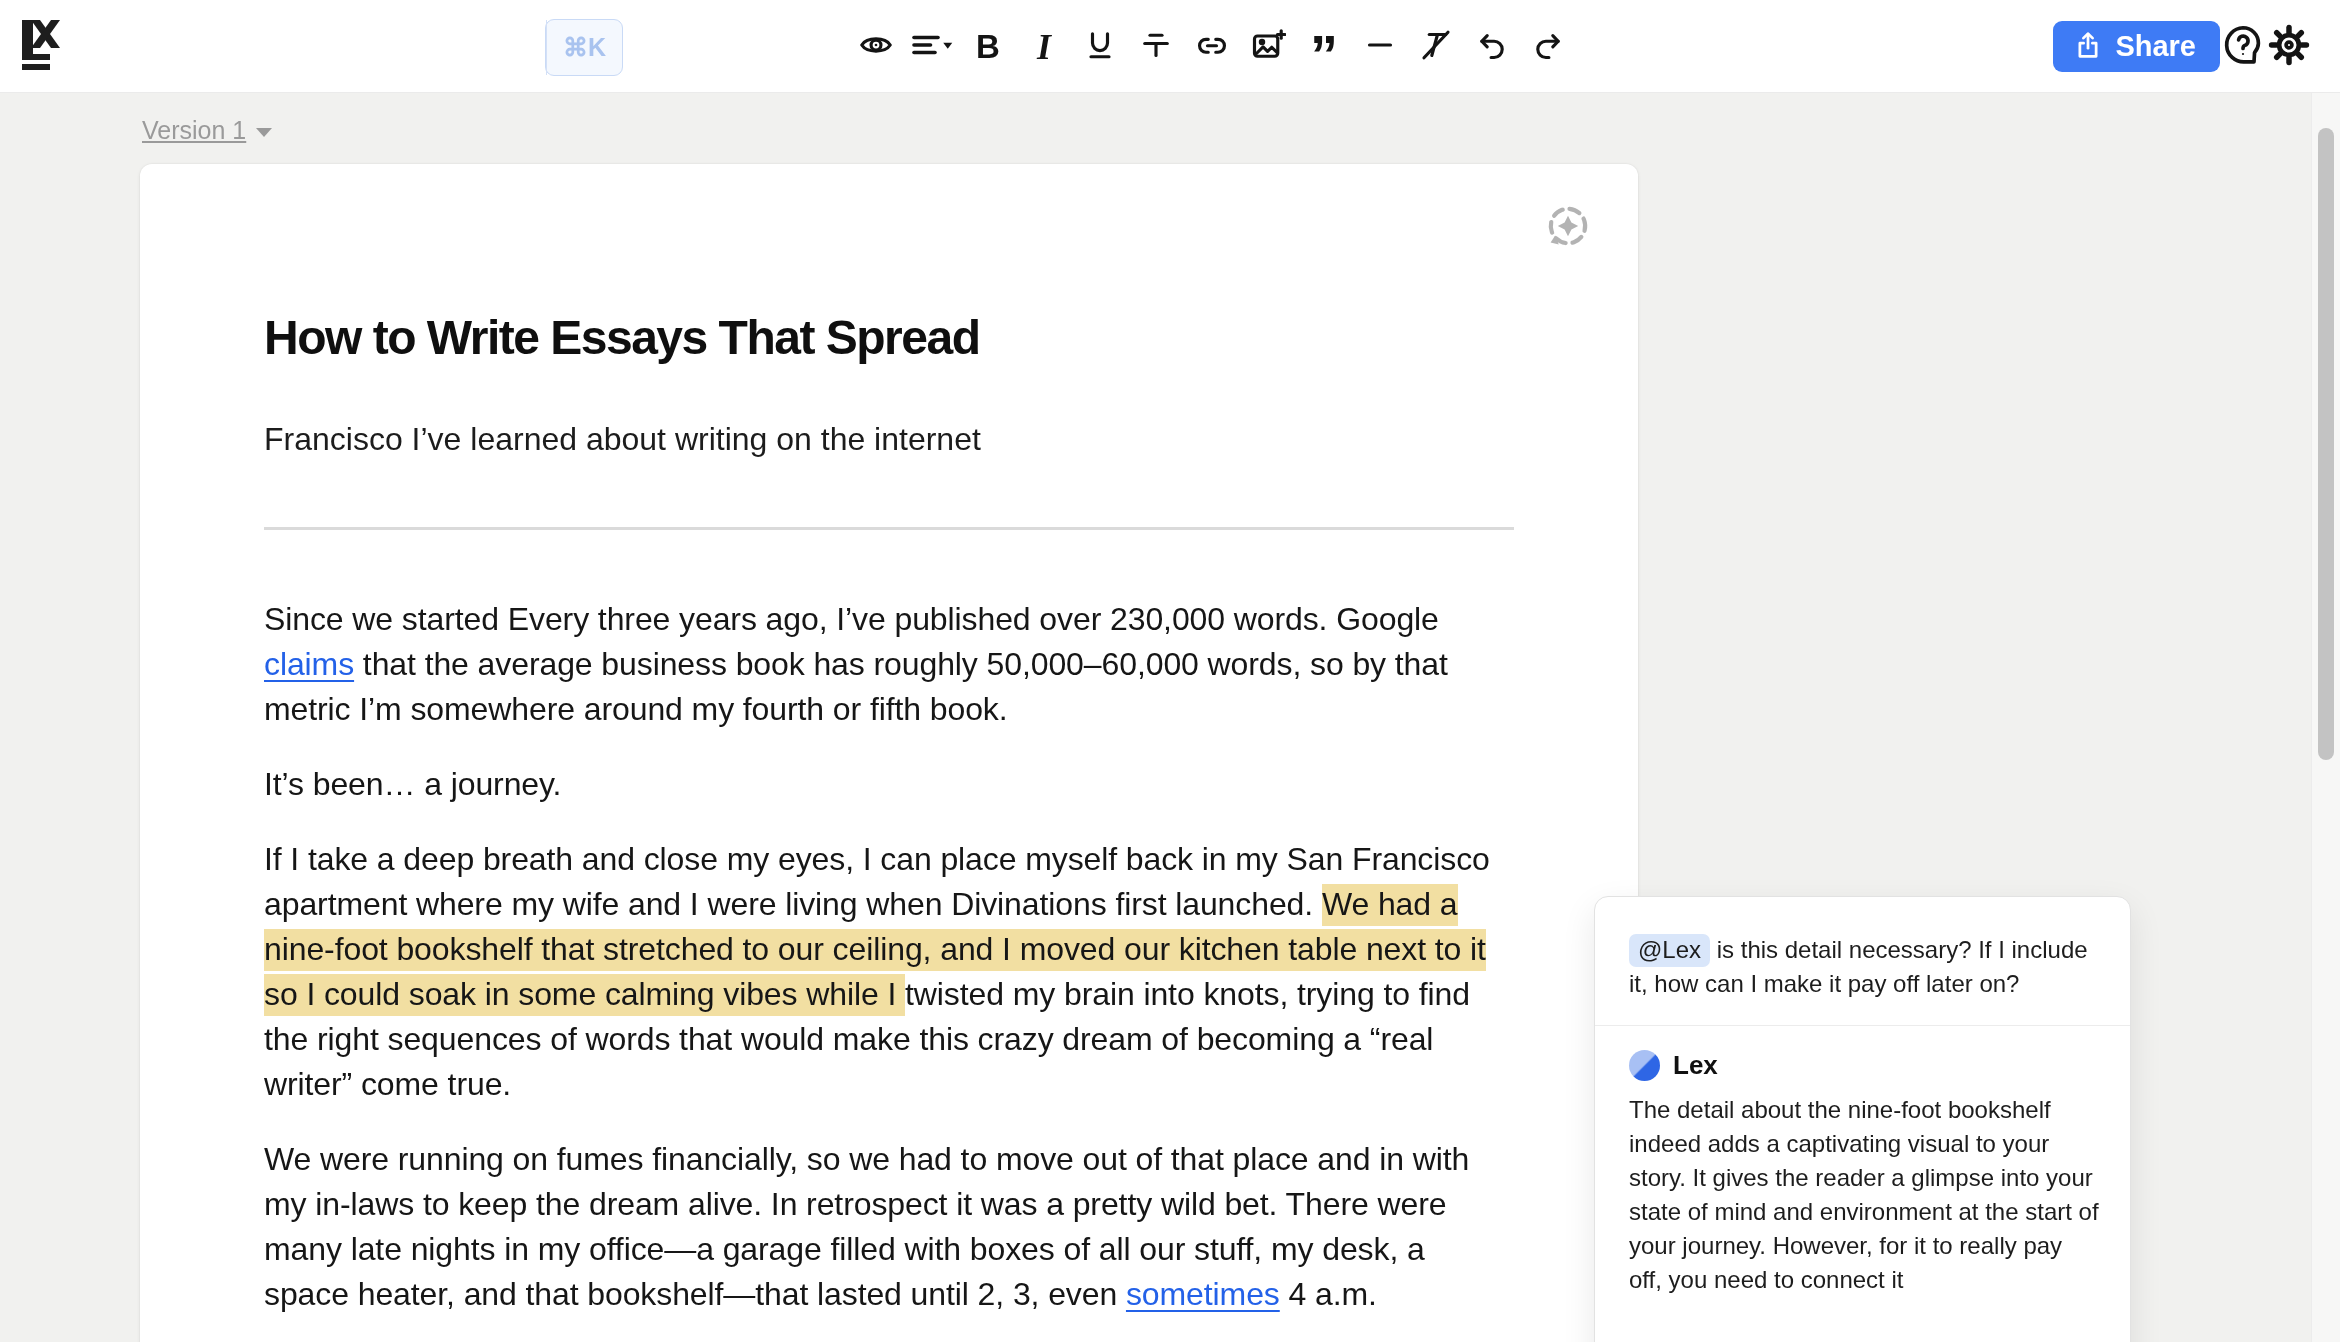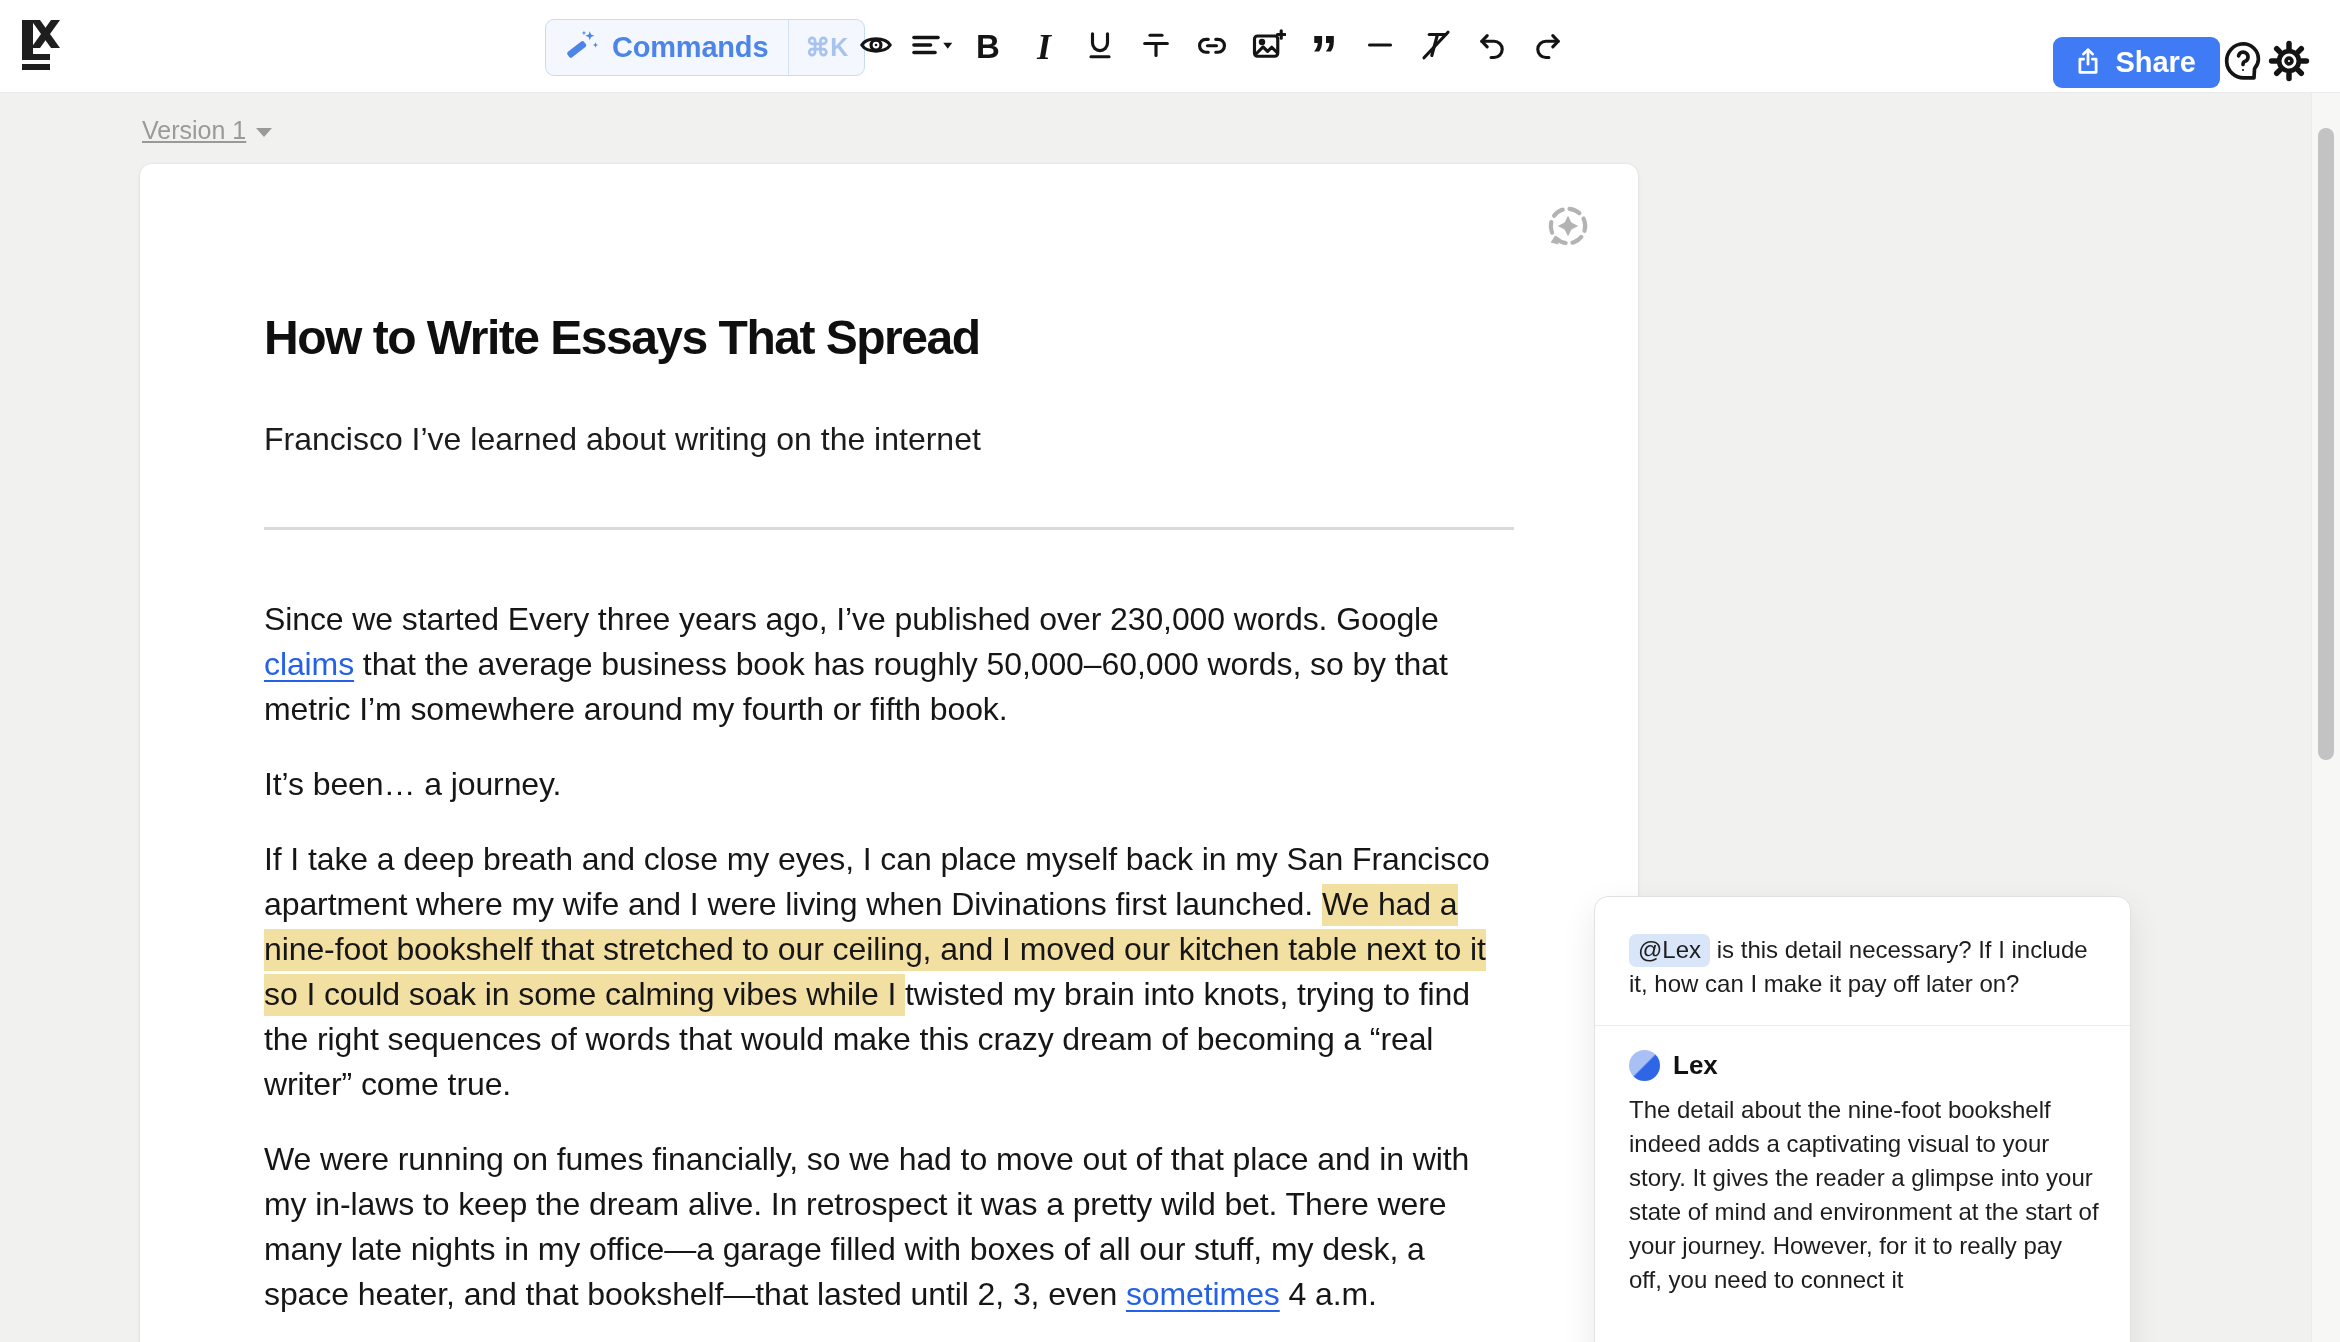--- a/index.html
+++ b/index.html
@@ -16,21 +16,21 @@
   .cmd-label { color:#4c84e8; font-size:29px; font-weight:700; letter-spacing:-0.2px; }
   .cmd-kbd { display:flex; align-items:center; padding:0 16px; border-left:1.5px solid #d3e0f7;
              color:#a9c3ef; font-size:25px; font-weight:600; }
   .tb-row { position:absolute; left:848px; top:0; height:93px; display:flex; align-items:center; }
   .tb-btn { width:56px; height:93px; display:flex; align-items:center; justify-content:center;
             background:none; border:none; cursor:pointer; }
   .tb-btn .ltr { font-size:33px; color:#141414; }
   .tb-btn .ltr.b { font-weight:900; font-family:"Liberation Sans", sans-serif; }
   .tb-btn .ltr.i { font-style:italic; font-weight:700; font-family:"Liberation Serif", serif; font-size:36px; }
   .tb-btn .ltr.q { font-size:56px; line-height:20px; font-weight:700; position:relative; top:14px; }
-  .right-cluster { position:absolute; right:28px; top:16px; height:93px; display:flex; align-items:center; }
+  .right-cluster { position:absolute; right:28px; top:0; height:93px; display:flex; align-items:center; }
   .share-btn { display:flex; align-items:center; gap:12px; height:51px; padding:0 24px 0 20px;
                background:#3e7bf5; border:none; border-radius:9px; cursor:pointer; }
   .share-label { color:#ffffff; font-size:29px; font-weight:700; }
   .icon-btn { background:none; border:none; cursor:pointer; width:46px; height:60px;
               display:flex; align-items:center; justify-content:center; }
 
   
   .version { position:absolute; left:142px; top:116px; display:flex; align-items:center; gap:10px;
              color:#9a9a9a; font-size:25px; cursor:pointer; z-index:5;text-decoration:underline; }
   .version .caret { width:0; height:0; border-left:8px solid transparent; border-right:8px solid transparent;
@@ -78,31 +78,20 @@
         <polygon points="8,4 19,4 19,38 8,38"></polygon>
         <polygon points="17,4 26,4 46,32 37,32"></polygon>
         <polygon points="46,4 37,4 17,32 26,32"></polygon>
         <rect x="8" y="38" width="28" height="6"></rect>
         <rect x="8" y="48" width="28" height="6"></rect>
       </g>
     </svg>
   </div>
 
   <div class="cmd-btn">
-    <div class="cmd-main">
-      <span>
-        <svg width="36" height="36" viewBox="0 0 24 24" fill="none" stroke="#4c84e8" stroke-width="2" stroke-linecap="round" stroke-linejoin="round">
-          <rect x="1.2" y="12.2" width="14" height="4.6" rx="1.4" transform="rotate(-38 8 14)" fill="#4c84e8" stroke="none"></rect>
-          <path d="M17.2 2.2 L18 4.4 20.2 5.2 18 6 17.2 8.2 16.4 6 14.2 5.2 16.4 4.4 Z" fill="#4c84e8" stroke="none"></path>
-          <path d="M21 9.5 L21.5 10.8 22.8 11.3 21.5 11.8 21 13.1 20.5 11.8 19.2 11.3 20.5 10.8 Z" fill="#4c84e8" stroke="none"></path>
-          <path d="M13.3 1.8 L13.7 2.9 14.8 3.3 13.7 3.7 13.3 4.8 12.9 3.7 11.8 3.3 12.9 2.9 Z" fill="#4c84e8" stroke="none"></path>
-        </svg>
-      </span>
-      <span class="cmd-label">Commands</span>
-    </div>
     <div class="cmd-kbd">⌘K</div>
   </div>
 
   <div class="tb-row" id="toolbar-row">
       <button class="tb-btn">
         <span><svg width="36" height="36" viewBox="0 0 24 24" fill="none" stroke="#141414" stroke-width="2.1" stroke-linecap="round" stroke-linejoin="round">
             <path d="M2.5 12 C6 6.6 18 6.6 21.5 12 C18 17.4 6 17.4 2.5 12 Z"></path>
             <circle cx="12" cy="12" r="3.3"></circle>
             <circle cx="12" cy="12" r="0.9" fill="#141414" stroke="none"></circle>
           </svg></span>

